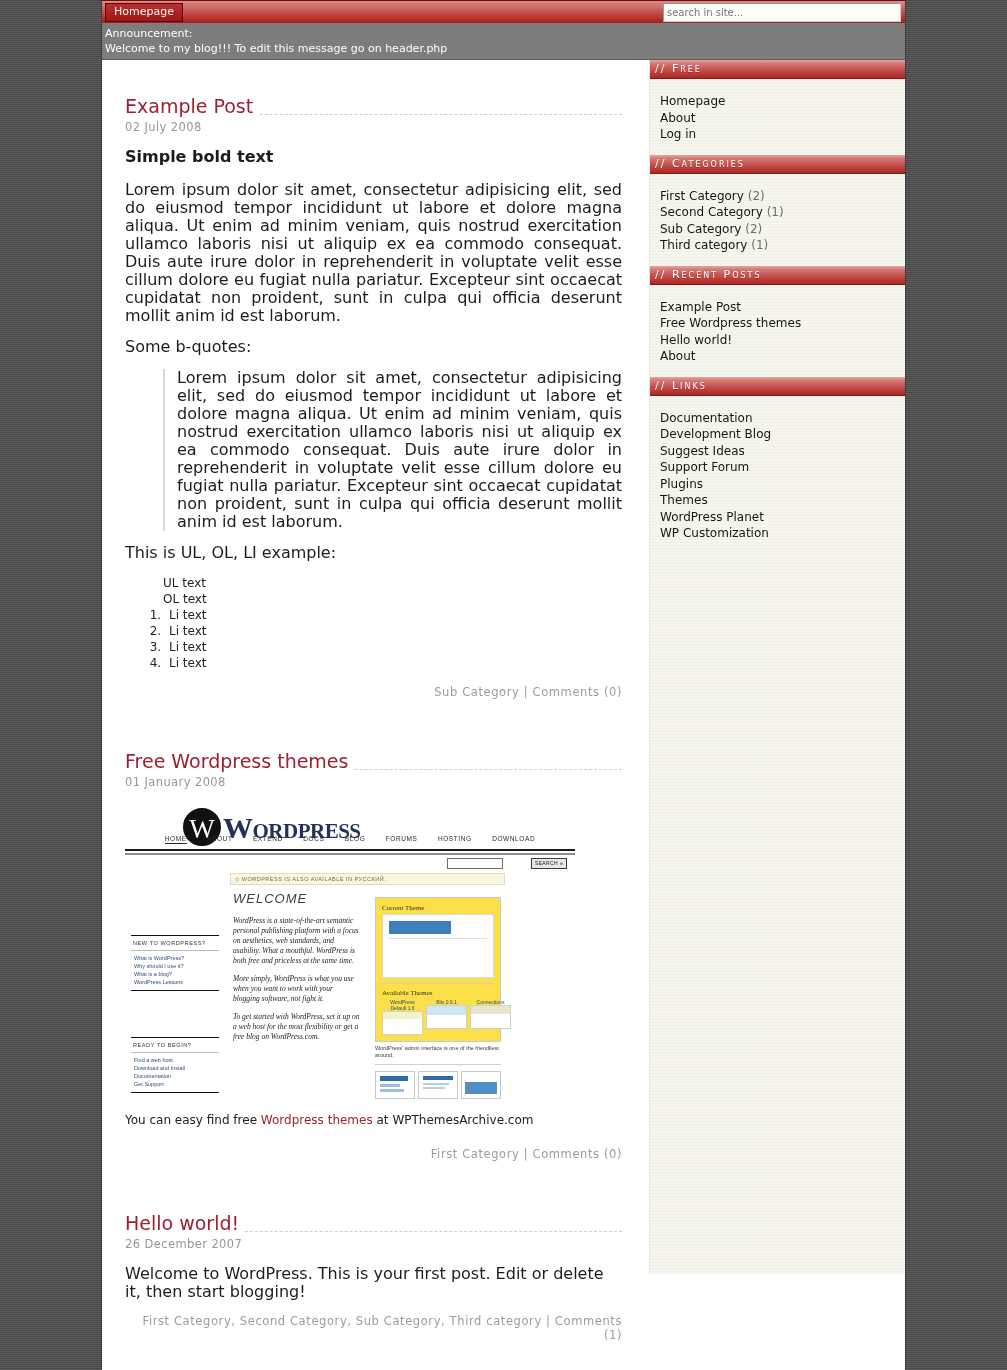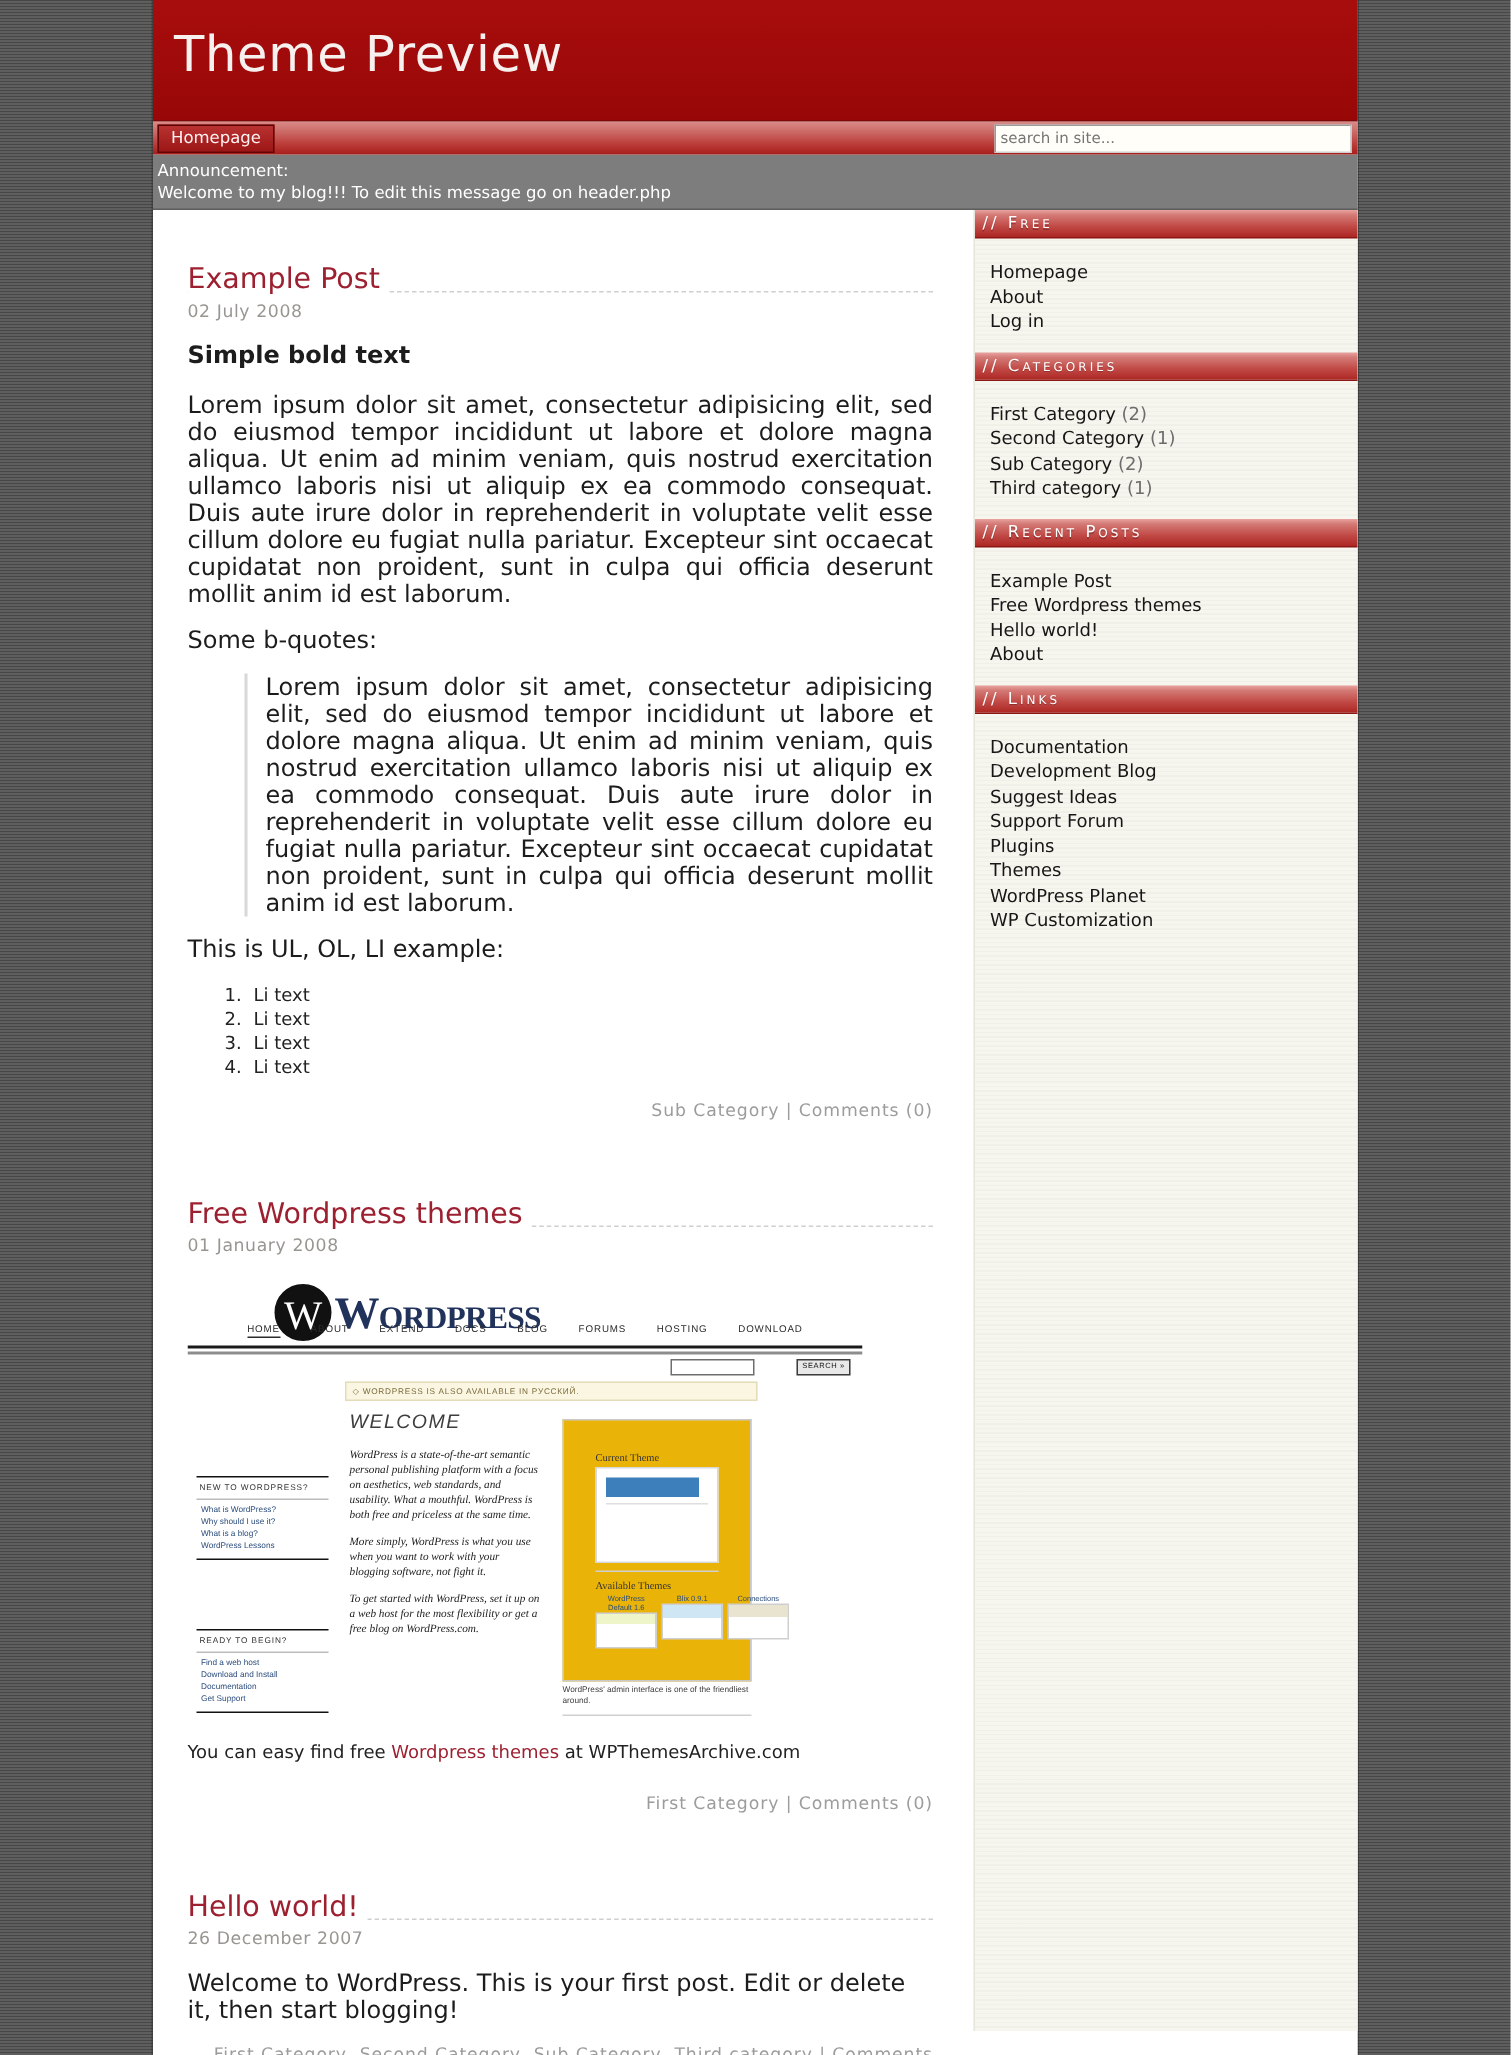--- a/index.html
+++ b/index.html
@@ -277,21 +277,21 @@
   }
   .wps-cols { position: relative; padding: 0 6px; }
   .wps-left { position: absolute; left: 6px; top: 44px; width: 88px; }
   .wps-leftbox { border-top: 1px solid #111; border-bottom: 1px solid #111; padding: 3px 0 4px 0; margin-bottom: 10px; }
   .wps-lh { font-family: "Liberation Sans", sans-serif; font-size: 5.5px; color: #333; letter-spacing: .6px; padding: 1px 0 4px 2px; border-bottom: 1px solid #bbb; margin-bottom: 3px; }
   .wps-li { font-family: "Liberation Sans", sans-serif; font-size: 5.5px; color: #2b4d7d; padding: 1px 0 1px 3px; }
   .wps-mid { position: absolute; left: 108px; top: 0; width: 128px; font-style: italic; }
   .wps-welcome { font-family: "Liberation Sans", sans-serif; font-size: 13px; color: #3d3d3d; letter-spacing: 1px; margin-bottom: 10px; }
   .wps-mid p { font-family: "Liberation Serif", serif; font-size: 7.5px; line-height: 10px; color: #1c1c1c; margin: 0 0 8px 0; }
   .wps-right { position: absolute; left: 250px; top: 6px; width: 126px; }
-  .wps-panel { border: 1px solid #c9c9c9; background: #eab308; padding: 21px; }
+  .wps-panel { border: 1px solid #c9c9c9; background: #fde047; padding: 6px; }
   .wps-ptitle { font-family: "Liberation Serif", serif; font-size: 7px; color: #333; margin-bottom: 2px; }
   .wps-shotbox { height: 62px; background: #fff; border: 1px solid #d8d8d8; position: relative; overflow: hidden; }
   .wps-bluebar { position: absolute; left: 6px; top: 6px; width: 62px; height: 13px; background: #3c7fbb; }
   .wps-linerow { position: absolute; left: 6px; top: 23px; right: 6px; height: 1px; background: #dedede; }
   .wps-cap { font-family: "Liberation Sans", sans-serif; font-size: 5.5px; color: #3c3c3c; line-height: 7px; margin-top: 3px; }
   .wps-thumbs { margin-top: 6px; display: flex; gap: 3px; }
   .wps-thumb { width: 38px; height: 26px; border: 1px solid #c9c9c9; background: #fff; position: relative; overflow: hidden; }
   .wps-thumb i { position: absolute; display: block; background: #2f6ea5; }
   .wps-hr { height: 1px; background: #d0d0d0; margin: 5px 0; }
   .wps-grid { display: flex; gap: 3px; margin-top: 2px; }
@@ -323,23 +323,20 @@
     line-height: 16.5px;
     cursor: pointer;
   }
   .widget-body .wl .cnt { color: #6d6d6d; }
 </style>
 </head>
 <body>
 
 <div id="page">
 
-  <div class="site-header">
-    <h1 class="site-title">Theme Preview</h1>
-  </div>
 
   <div class="nav-bar">
     <div class="nav-tab">Homepage</div>
     <div class="search-wrap">
       <input class="search-input" type="text" placeholder="search in site..." style="">
     </div>
   </div>
 
   <div class="announcement">
     <div>Announcement:</div>
@@ -359,20 +356,24 @@
         </h2>
         <div class="post-date">02 July 2008</div>
         <div class="post-body">
           <p class="bold">Simple bold text</p>
           <p>Lorem ipsum dolor sit amet, consectetur adipisicing elit, sed do eiusmod tempor incididunt ut labore et dolore magna aliqua. Ut enim ad minim veniam, quis nostrud exercitation ullamco laboris nisi ut aliquip ex ea commodo consequat. Duis aute irure dolor in reprehenderit in voluptate velit esse cillum dolore eu fugiat nulla pariatur. Excepteur sint occaecat cupidatat non proident, sunt in culpa qui officia deserunt mollit anim id est laborum.</p>
           <p>Some b-quotes:</p>
           <blockquote>
             <p>Lorem ipsum dolor sit amet, consectetur adipisicing elit, sed do eiusmod tempor incididunt ut labore et dolore magna aliqua. Ut enim ad minim veniam, quis nostrud exercitation ullamco laboris nisi ut aliquip ex ea commodo consequat. Duis aute irure dolor in reprehenderit in voluptate velit esse cillum dolore eu fugiat nulla pariatur. Excepteur sint occaecat cupidatat non proident, sunt in culpa qui officia deserunt mollit anim id est laborum.</p>
           </blockquote>
           <p>This is UL, OL, LI example:</p>
+          <ul class="plain">
+            <li>UL text</li>
+            <li>OL text</li>
+          </ul>
           <ol>
             <li>Li text</li>
             <li>Li text</li>
             <li>Li text</li>
             <li>Li text</li>
           </ol>
         </div>
         <div class="post-meta">
           <span class="mi">Sub Category</span>
           <span>|</span>

